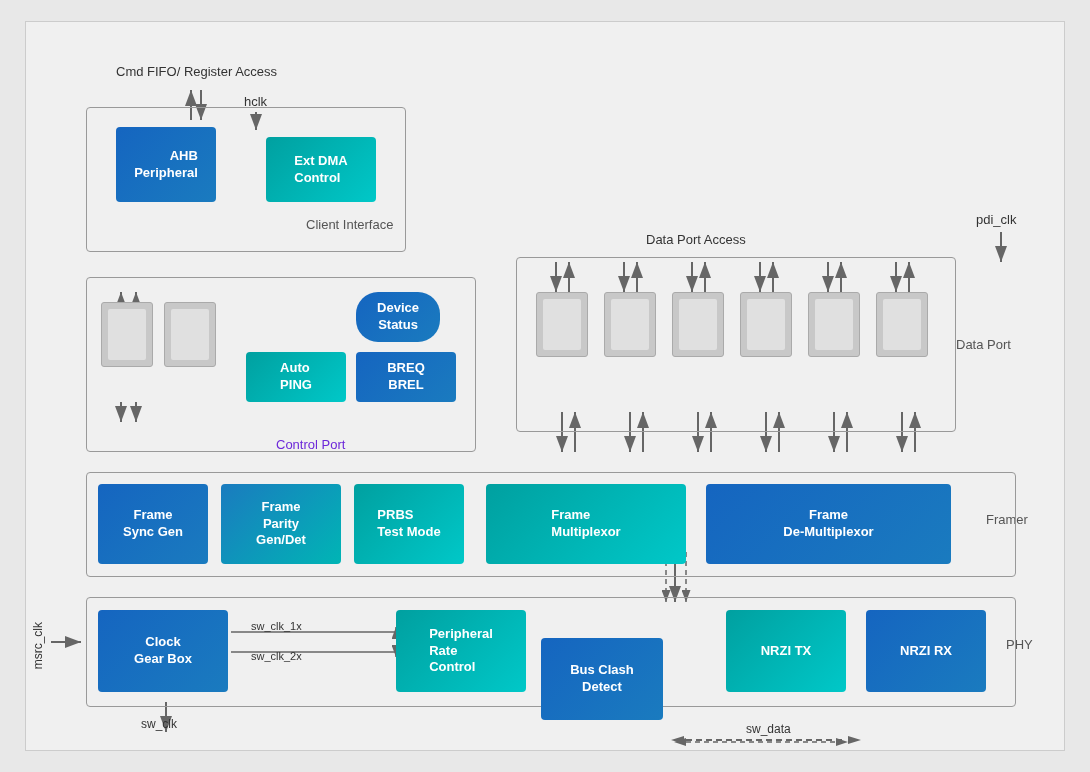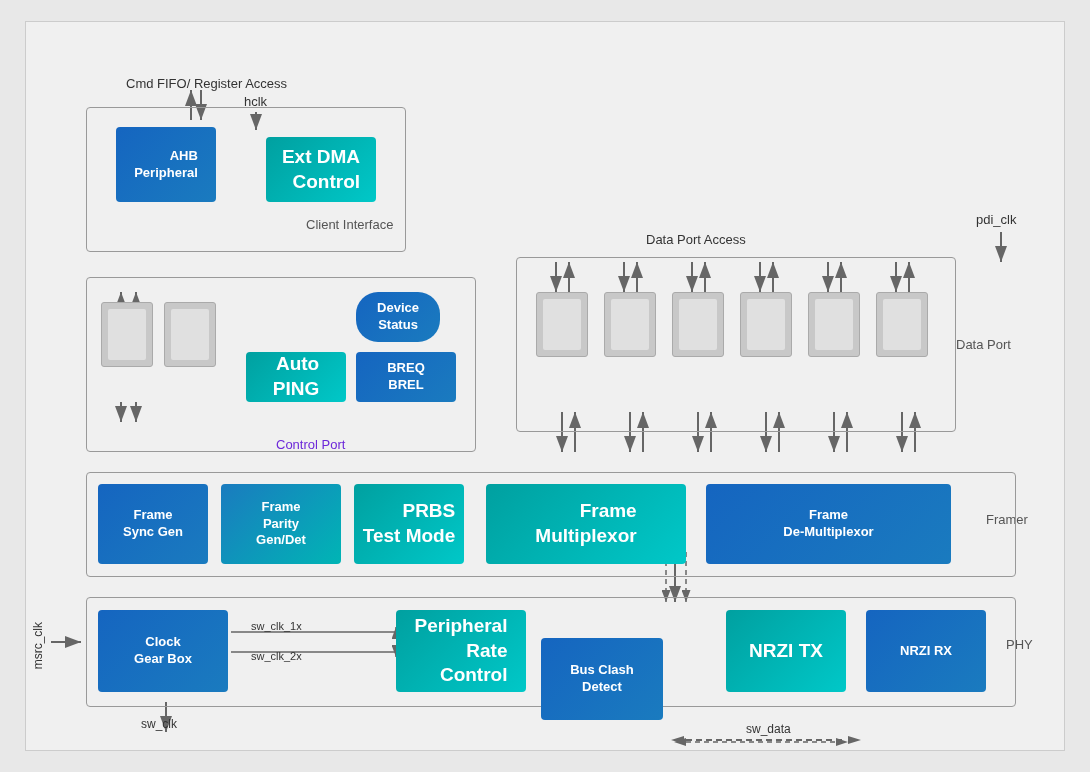--- a/index.html
+++ b/index.html
@@ -34,22 +34,22 @@
       font-weight: 600;
       line-height: 1.3;
     }
     .box-teal {
       background: linear-gradient(135deg, #00a0a0, #00c8c8);
       color: white;
       border-radius: 4px;
       display: flex;
       align-items: center;
       justify-content: center;
-      text-align: right;
-      font-size: 19px;
+      text-align: left;
+      font-size: 13px;
       font-weight: 600;
       line-height: 1.3;
     }
     .box-dark-blue {
       background: linear-gradient(135deg, #1565c0, #1a7bbf);
       color: white;
       border-radius: 4px;
       display: flex;
       align-items: center;
       justify-content: center;
@@ -183,21 +183,21 @@
     <polygon points="660,716 648,720 660,724" fill="#666"></polygon>
     <polygon points="810,716 822,720 810,724" fill="#666"></polygon>
 
     <line x1="649" y1="530" x2="649" y2="580" stroke="#666" stroke-width="2" marker-end="url(#arrowhead)"></line>
 
     <line x1="660" y1="718" x2="820" y2="718" stroke="#666" stroke-width="2" stroke-dasharray="6,4"></line>
     <polygon points="658,714 645,718 658,722" fill="#666"></polygon>
     <polygon points="822,714 835,718 822,722" fill="#666"></polygon>
   </svg>
 
-  <div class="label" style="left:100px;top:42px;font-size:13px;margin-top:12px;">Cmd FIFO/ Register Access</div>
+  <div class="label" style="left:90px;top:42px;font-size:13px;">Cmd FIFO/ Register Access</div>
 
   <div class="label" style="left:218px;top:72px;font-size:13px;">hclk</div>
 
   <div class="label" style="left:280px;top:195px;font-size:13px;color:#555;">Client Interface</div>
 
   <div class="label" style="left:250px;top:415px;font-size:13px;color:#6d28d9;">Control Port</div>
 
   <div class="label" style="left:620px;top:210px;font-size:13px;">Data Port Access</div>
 
   <div class="label" style="left:950px;top:190px;font-size:13px;">pdi_clk</div>

